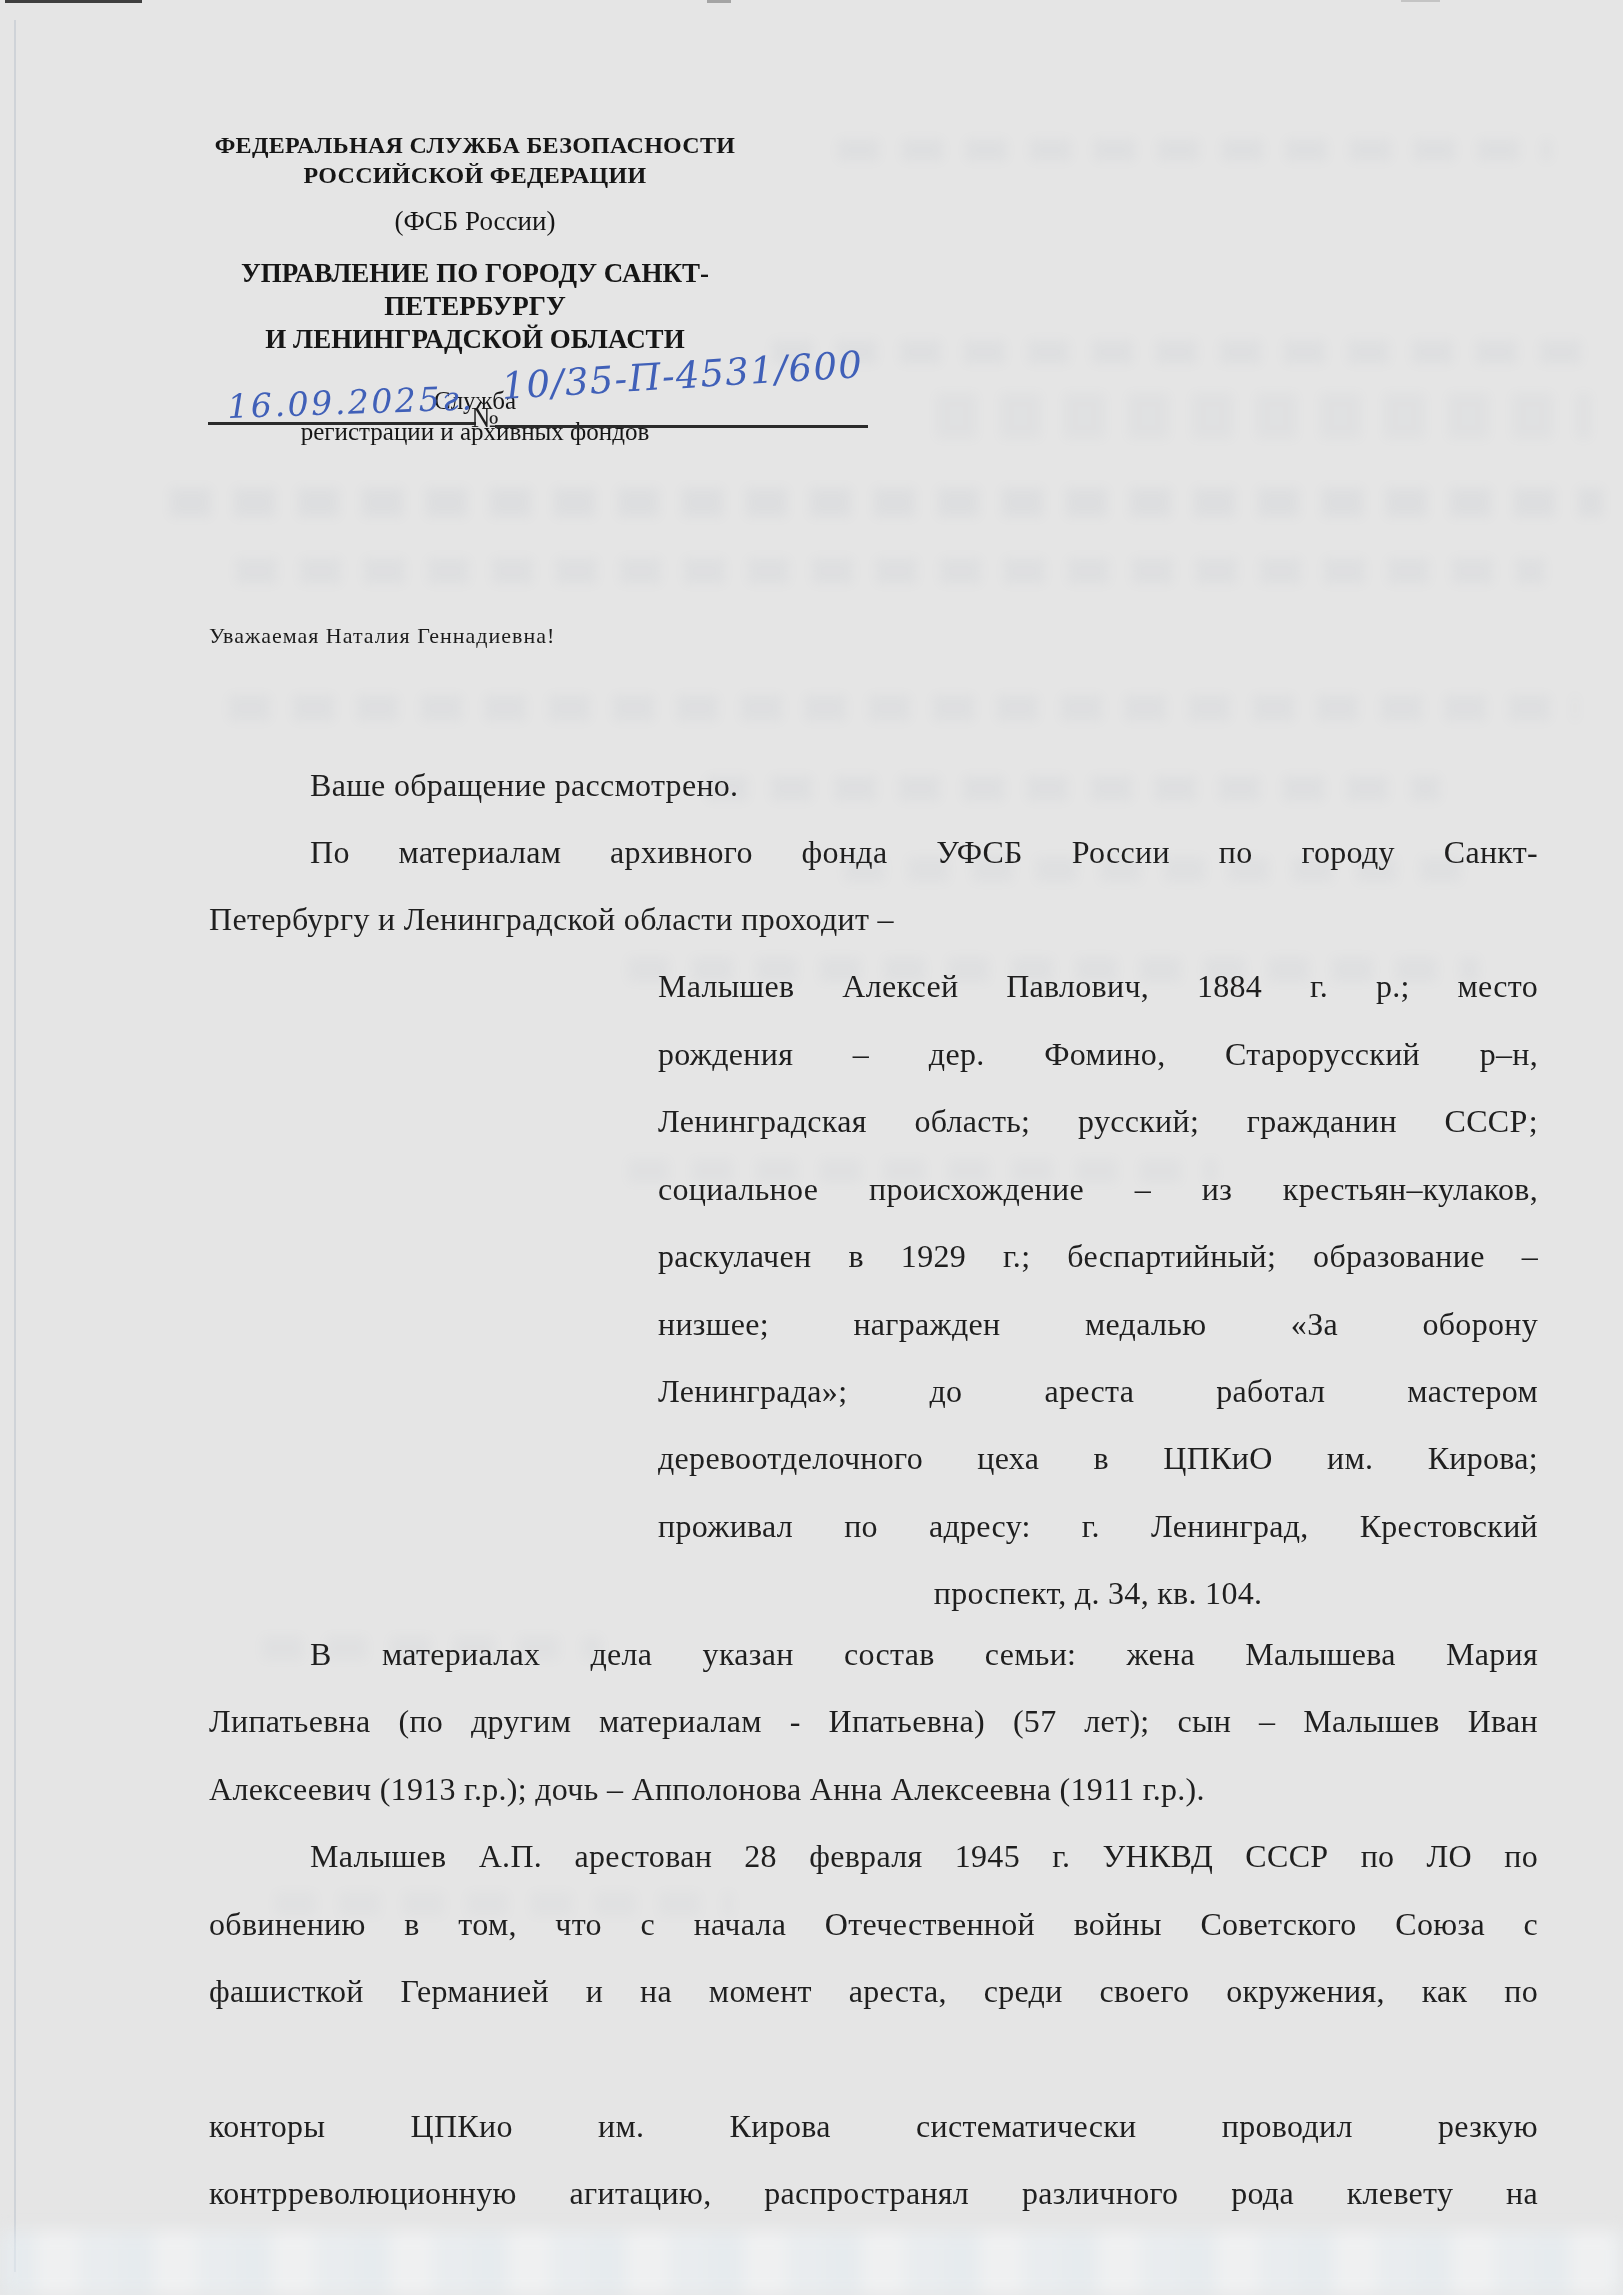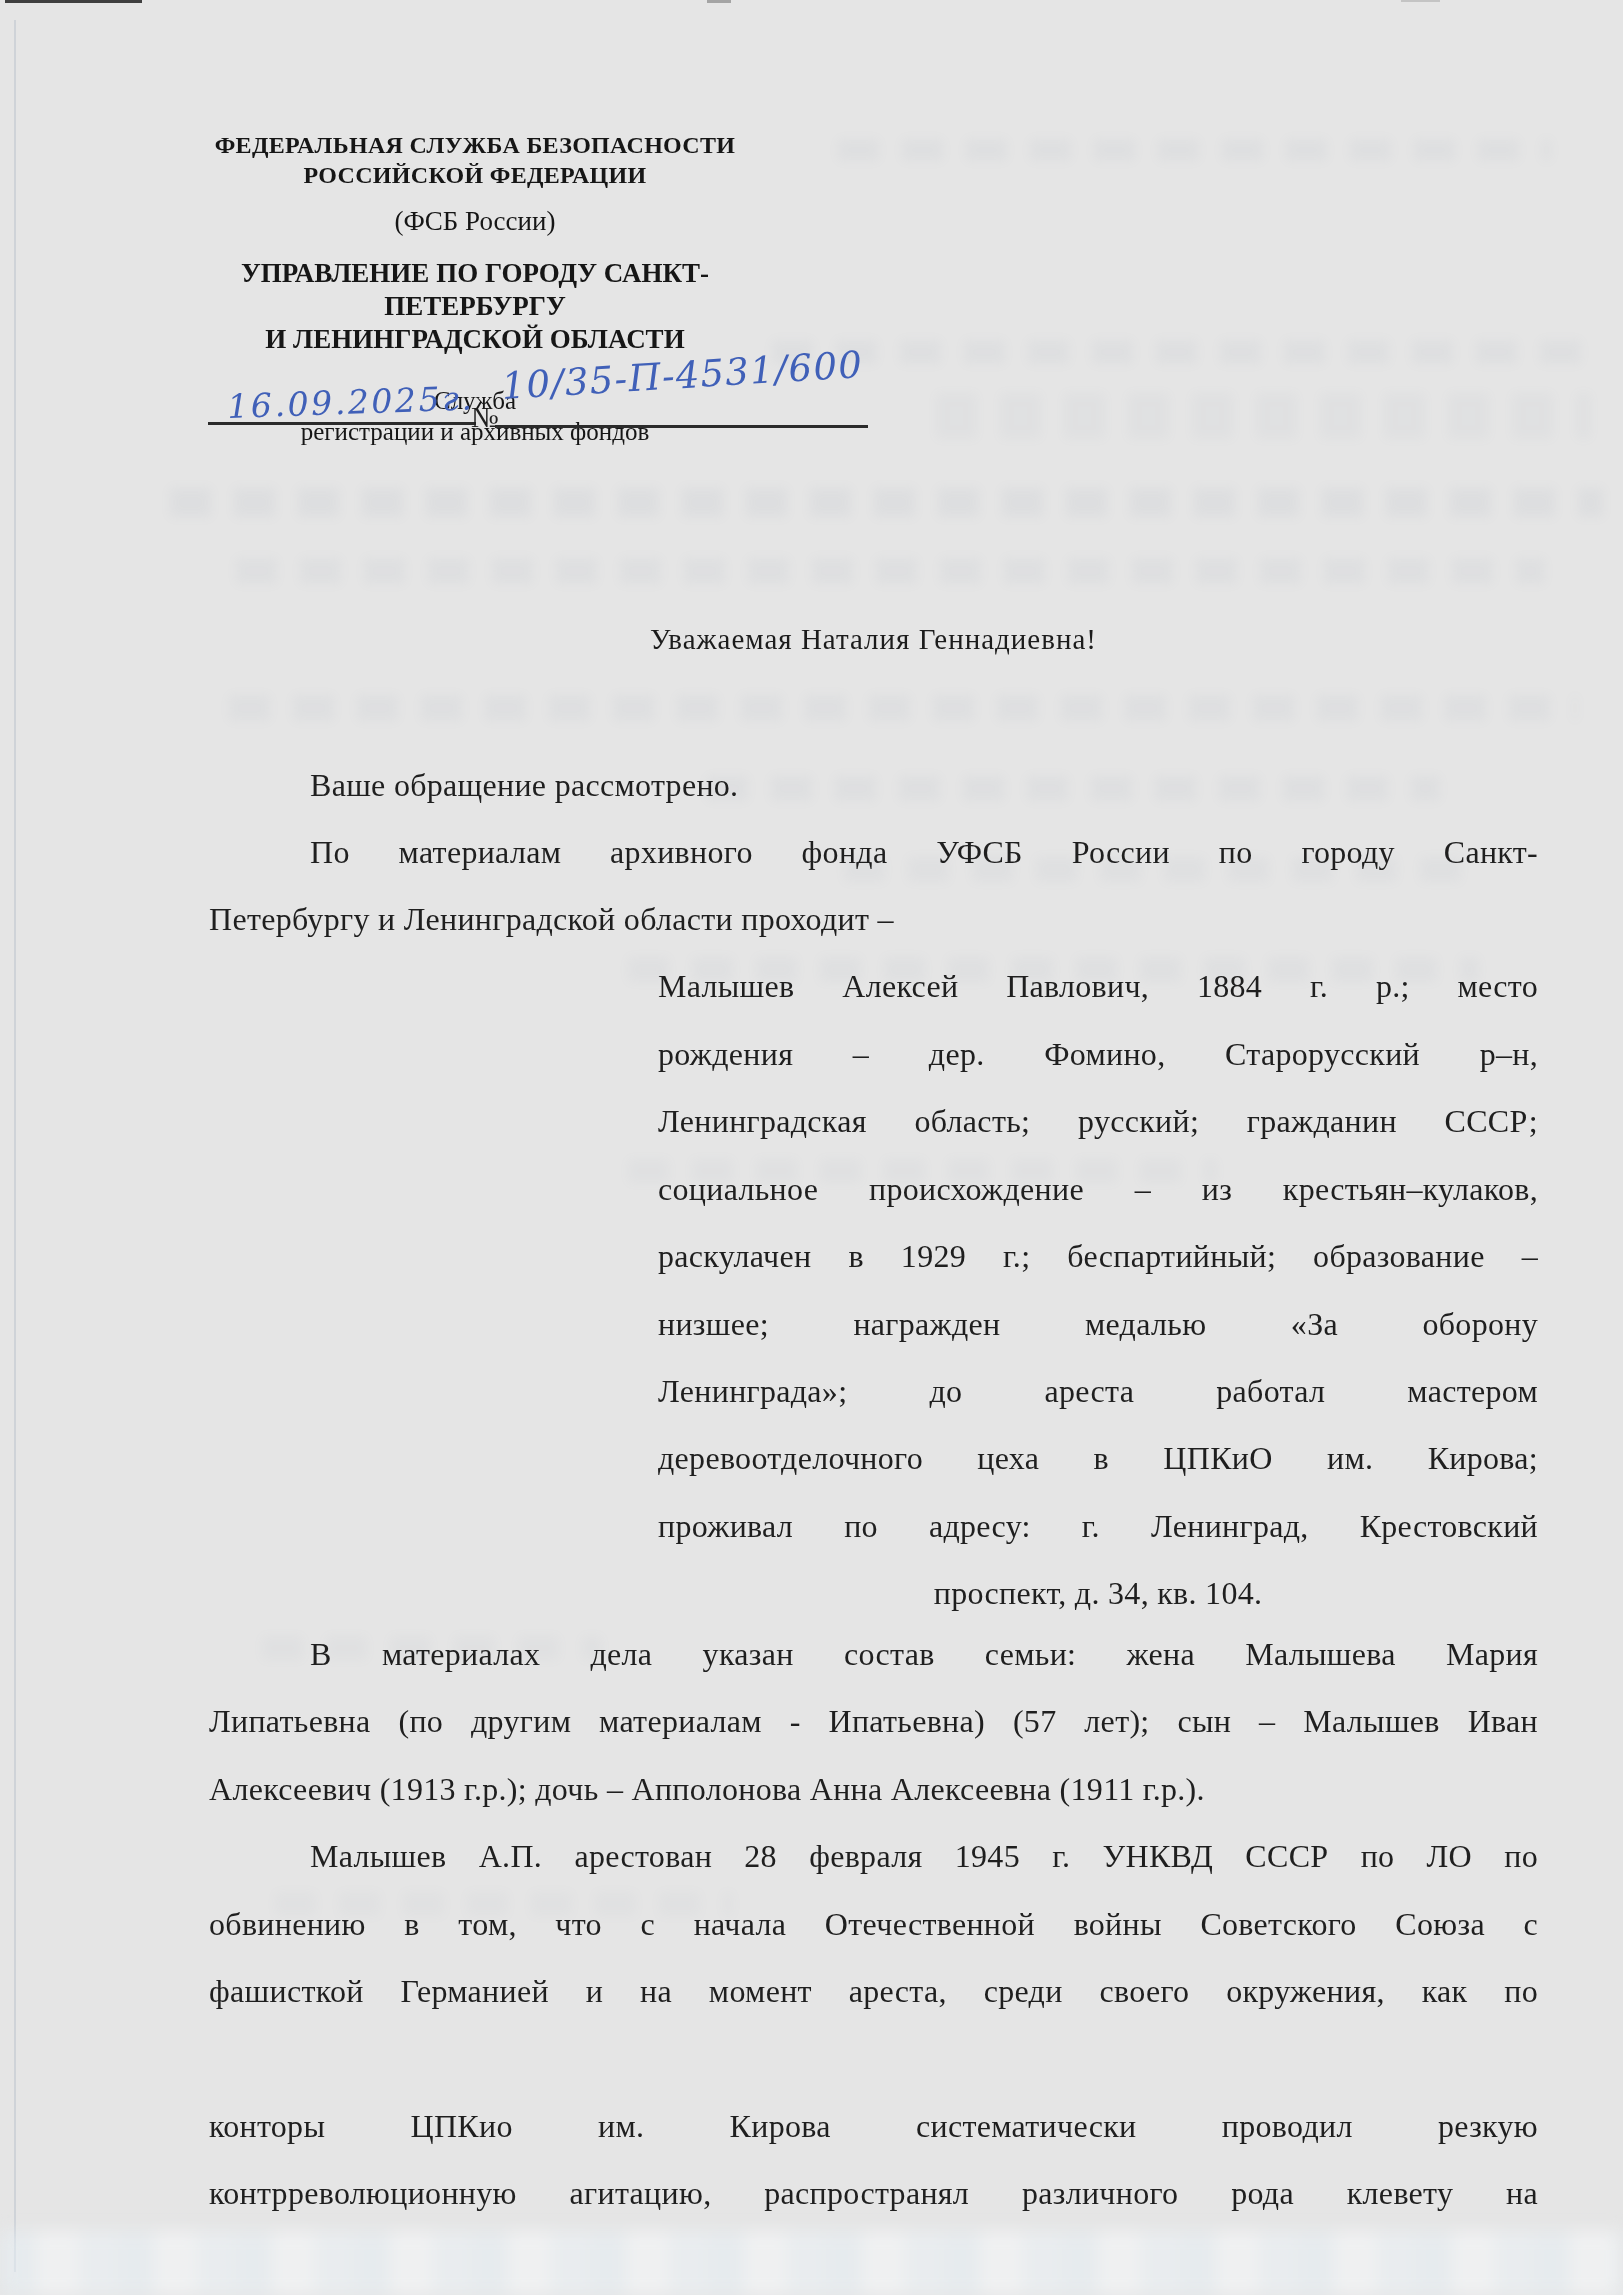--- a/index.html
+++ b/index.html
@@ -42,21 +42,21 @@
   }
   .hand-date{top:387px;left:228px;font-size:33px;letter-spacing:2.6px;transform:rotate(-2deg);transform-origin:left bottom;}
   .hand-num{top:365px;left:503px;font-size:37px;letter-spacing:1.3px;transform:rotate(-3.5deg);transform-origin:left bottom;}
   .num-sign{position:absolute;top:401px;left:471px;font-size:29px;color:#1f1f1f;}
   .uline{position:absolute;height:2.6px;background:#2b2b2b;}
   .u1{top:422px;left:208px;width:268px;}
   .u2{top:425px;left:495px;width:373px;}
   
   .salutation{
     position:absolute;top:623px;left:209px;width:1329px;
-    text-align:center;font-size:29px;letter-spacing:1px;color:#1c1c1c;
+    font-size:22px;letter-spacing:1px;color:#1c1c1c;
   }
   .bl{
     position:absolute;left:209px;width:1329px;
     font-size:32px;line-height:38px;letter-spacing:0.3px;color:#1f1f1f;
     white-space:normal;
   }
   .j{text-align:justify;text-align-last:justify;}
   .ind{text-indent:101px;}
   .sb{left:658px;width:880px;text-align:center;}
 </style>

